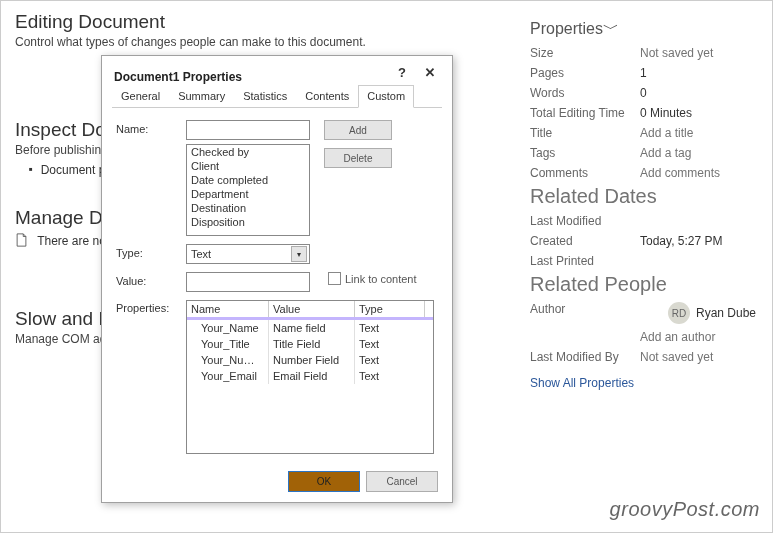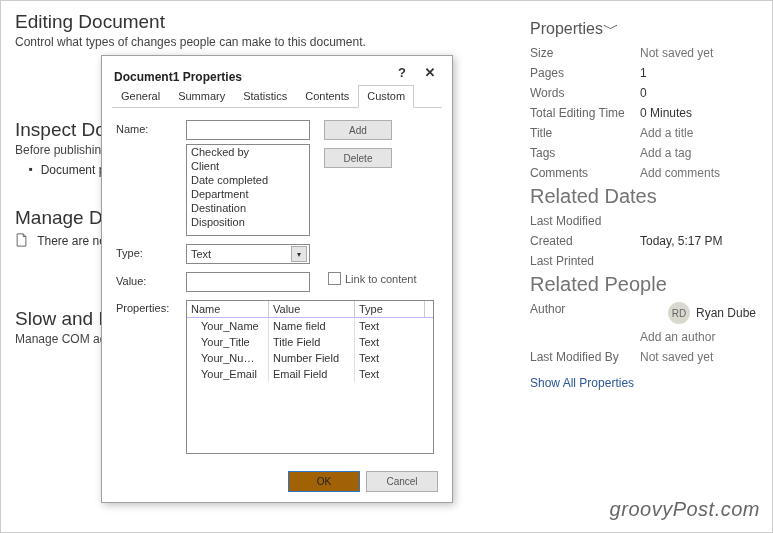--- a/index.html
+++ b/index.html
@@ -57,21 +57,21 @@
   .name-input { width:124px; }
   .list-box { width:124px; height:92px; border:1px solid #888; overflow-y:scroll; background:#fff; font-family:inherit; font-size:11px;}
   .list-box div { padding:0 4px; line-height:14px; cursor:pointer;}
   .btn { width:68px; height:20px; background:#e5e5e5; border:1px solid #adadad; color:#555; font-size:10px; cursor:pointer;text-align:center;}
   .btn.primary { border:1px solid #2b73c4; background:#a16207; color:#222;}
   .type-sel { width:124px; height:20px; border:1px solid #888; display:flex; align-items:center; justify-content:space-between; padding:0 2px 0 4px; background:#fff;}
   .type-sel .dd { width:16px; height:16px; border:1px solid #adadad; background:#e5e5e5; display:flex; align-items:center; justify-content:center; font-size:8px;}
   .checkbox { width:13px; height:13px; border:1px solid #888; display:inline-block; vertical-align:-2px; margin-right:4px;}
   .ptable { margin-left:70px; width:248px; border:1px solid #888; height:154px; }
   .ptable .hdr, .ptable .prow { display:flex; font-size:11px;}
-  .ptable .hdr { border-bottom:1px solid #c4b5fd;}
+  .ptable .hdr { border-bottom:3px solid #c4b5fd;}
   .ptable .c { padding:2px 4px; overflow:hidden; white-space:nowrap;}
   .ptable .c1 { width:82px; border-right:1px solid #e0e0e0;}
   .ptable .c2 { width:86px; border-right:1px solid #e0e0e0;}
   .ptable .c3 { width:70px;}
   .ptable .hdr .c { border-right:1px solid #ccc;}
   .ptable .prow .c1 { padding-left:14px;}
   .dlg-footer { position:absolute; bottom:10px; right:14px; display:flex; gap:6px;}
   .dlg-footer .btn { width:72px; height:21px;}
   .btn-col { margin-left:14px; display:flex; flex-direction:column; gap:8px;}
   .props-lab-row { display:flex;}
@@ -141,21 +141,21 @@
         <div class="v ph">Add comments</div>
       </div>
 
     <div class="sub-head">Related Dates</div>
     <div class="prop-row">
         <div class="k">Last Modified</div>
         <div class="v"></div>
       </div>
     <div class="prop-row">
         <div class="k">Created</div>
-        <div class="v">Today, 5:17 PM</div>
+        <div class="v">Today, 5:27 PM</div>
       </div>
     <div class="prop-row">
         <div class="k">Last Printed</div>
         <div class="v"></div>
       </div>
 
     <div class="sub-head">Related People</div>
     <div class="prop-row">
       <div class="k">Author</div>
       <div class="v" style="display:flex; align-items:center;">

